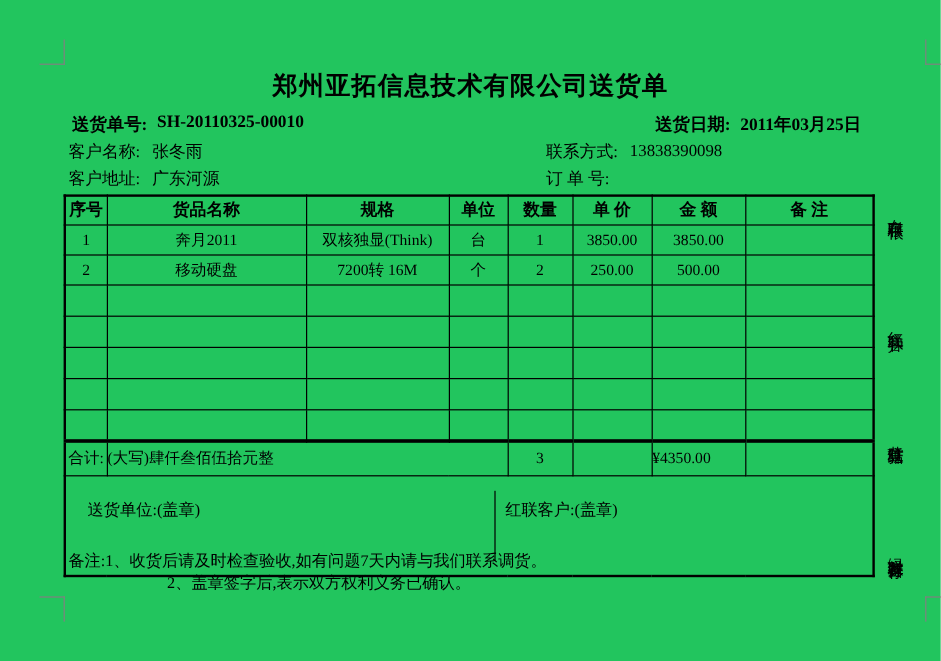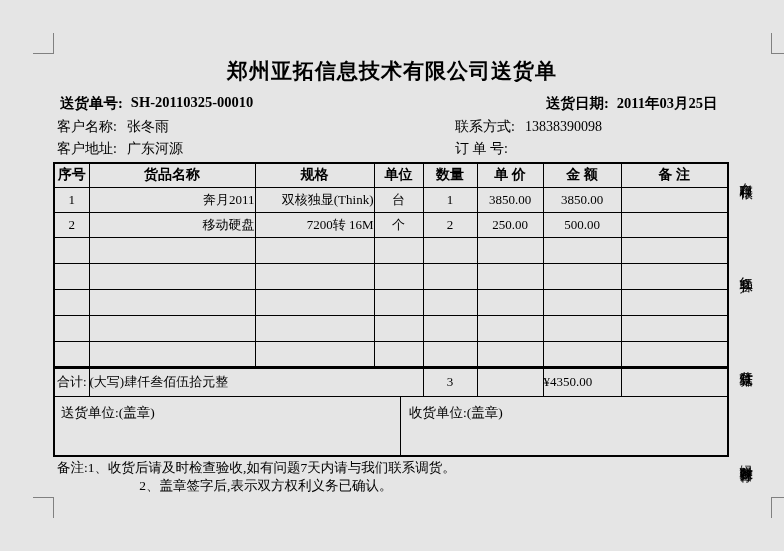--- a/index.html
+++ b/index.html
@@ -1,21 +1,21 @@
 <!DOCTYPE html>
 <html><head>
 <meta charset="utf-8">
 <style>
   html,body { margin:0; padding:0; background:#fff; }
   body {
     width:784px; height:551px; overflow:hidden; position:relative;
     font-family:"Liberation Serif","DejaVu Serif",serif;
     color:#000;
   }
-  .page { position:absolute; inset:0; background:#e5e5e5; }
+  .page { position:absolute; inset:0; background:#22c55e; }
 
   
   .mark { position:absolute; width:20px; height:20px; }
   .mark-tl { left:33px; top:33px;  border-right:1px solid #808080; border-bottom:1px solid #808080; }
   .mark-tr { left:771px; top:33px; width:13px; border-left:1px solid #808080; border-bottom:1px solid #808080; }
   .mark-bl { left:33px; top:497px; border-right:1px solid #808080; border-top:1px solid #808080; }
   .mark-br { left:771px; top:497px; width:13px; border-left:1px solid #808080; border-top:1px solid #808080; }
 
   .doc-title {
     position:absolute; top:57px; left:0; width:784px;
@@ -37,23 +37,23 @@
   table.goods th, table.goods td {
     border:1px solid #000; padding:0; overflow:hidden;
     white-space:nowrap; vertical-align:middle;
   }
   table.goods th { font-size:14px; font-weight:bold; text-align:center;margin-left:40px; }
   tr.hdr   { height:24px; }
   tr.data  { height:25px; }
   tr.empty { height:26px; }
   tr.total { height:29px; }
   tr.total td { border-top:3px solid #000; }
-  tr.stamp td { padding:0; }
+  tr.stamp td { padding:12px; }
   td.c { text-align:center; }
-  td.l { text-align:right; padding-left:4px; }
+  td.l { text-align:center; padding-left:4px; }
   td.words { text-align:left; padding-left:8px; }
   td.amt { text-align:left; padding-left:4px; }
 
   .stamp-wrap { display:flex; height:58px; }
   .stamp-left  { width:339px; border-right:1px solid #000; padding:7px 0 0 6px; font-size:13.5px; }
   .stamp-right { flex:1; padding:7px 0 0 8px; font-size:13.5px; }
 
   .notes { position:absolute; left:57px; top:459px; font-size:13.5px; line-height:17.5px; white-space:nowrap; }
   .notes .nline1 { display:flex; }
   .notes .nline2 { margin-left:19px;text-align:center; }
@@ -203,21 +203,21 @@
       <td class="words" colspan="3">(大写)肆仟叁佰伍拾元整</td>
       <td class="c">3</td>
       <td></td>
       <td class="amt">¥4350.00</td>
       <td></td>
     </tr>
     <tr class="stamp">
       <td colspan="8">
         <div class="stamp-wrap">
           <div class="stamp-left">送货单位:(盖章)</div>
-          <div class="stamp-right">收货单位:(盖章)</div>
+          <div class="stamp-right">红联客户:(盖章)</div>
         </div>
       </td>
     </tr>
   </tbody>
     </table>
 
   <div class="notes">
     <div class="nline1">
       <span>备注:</span>
       <span>1、收货后请及时检查验收,如有问题7天内请与我们联系调货。</span>

